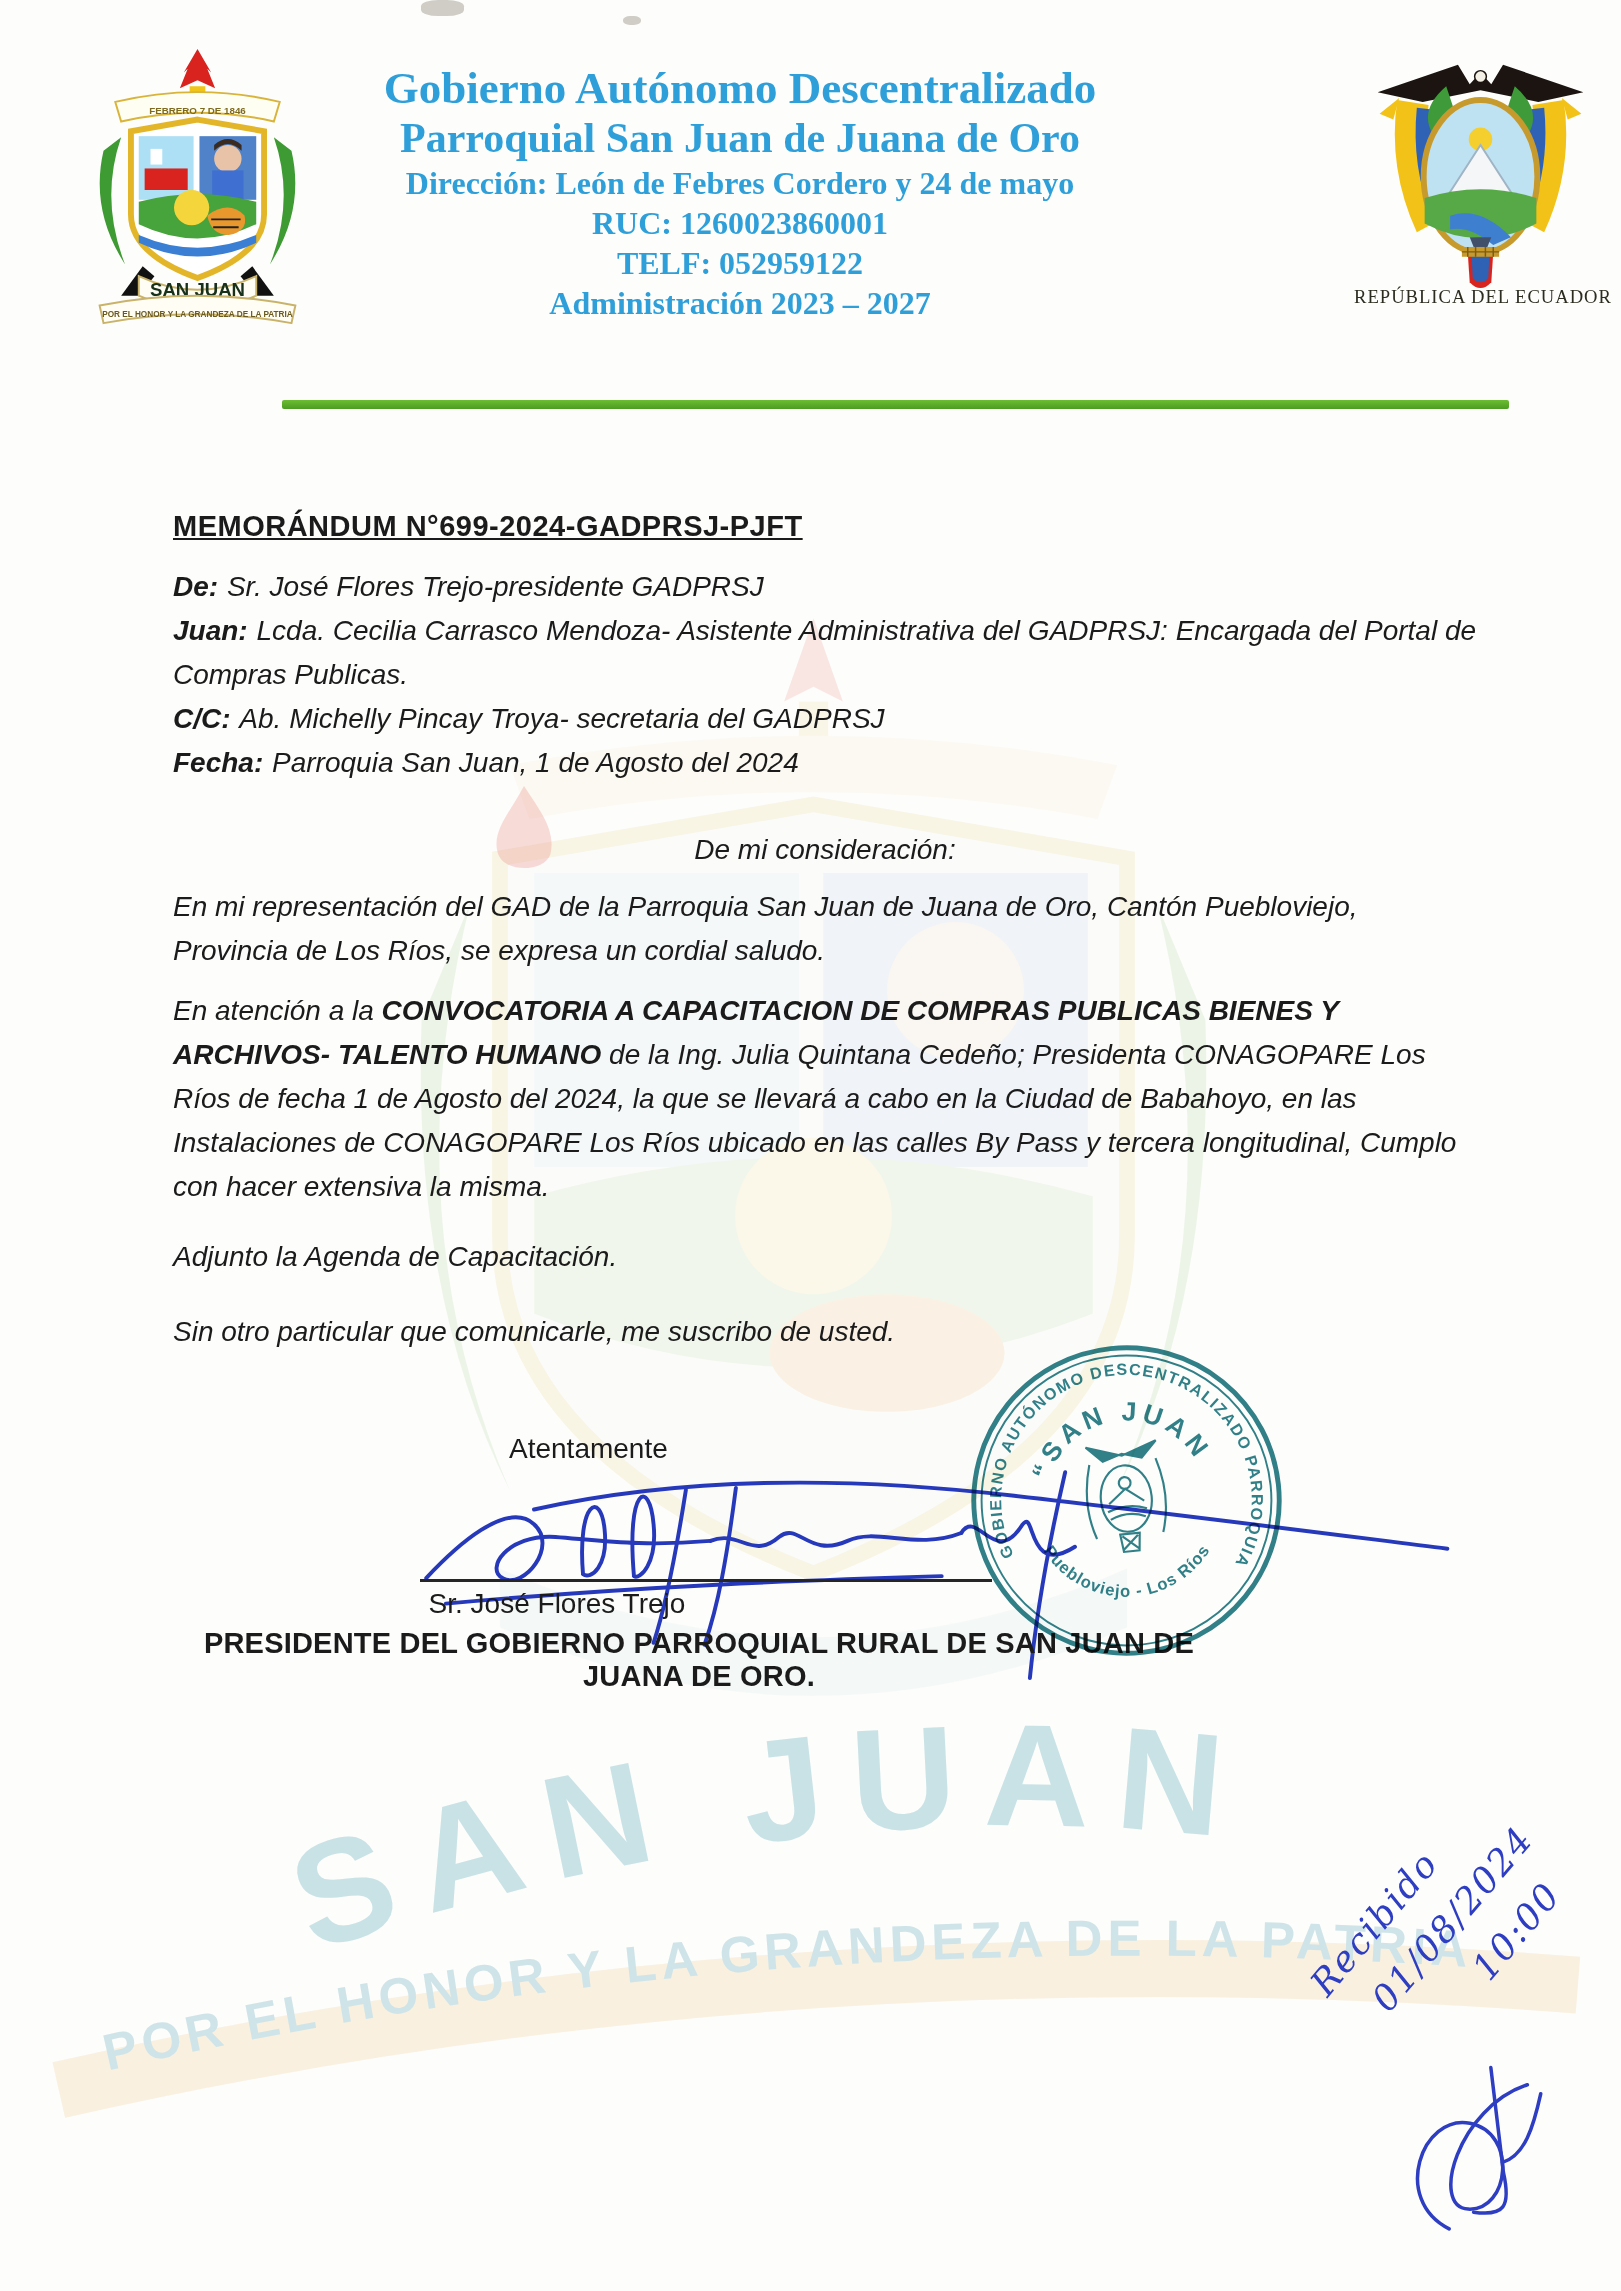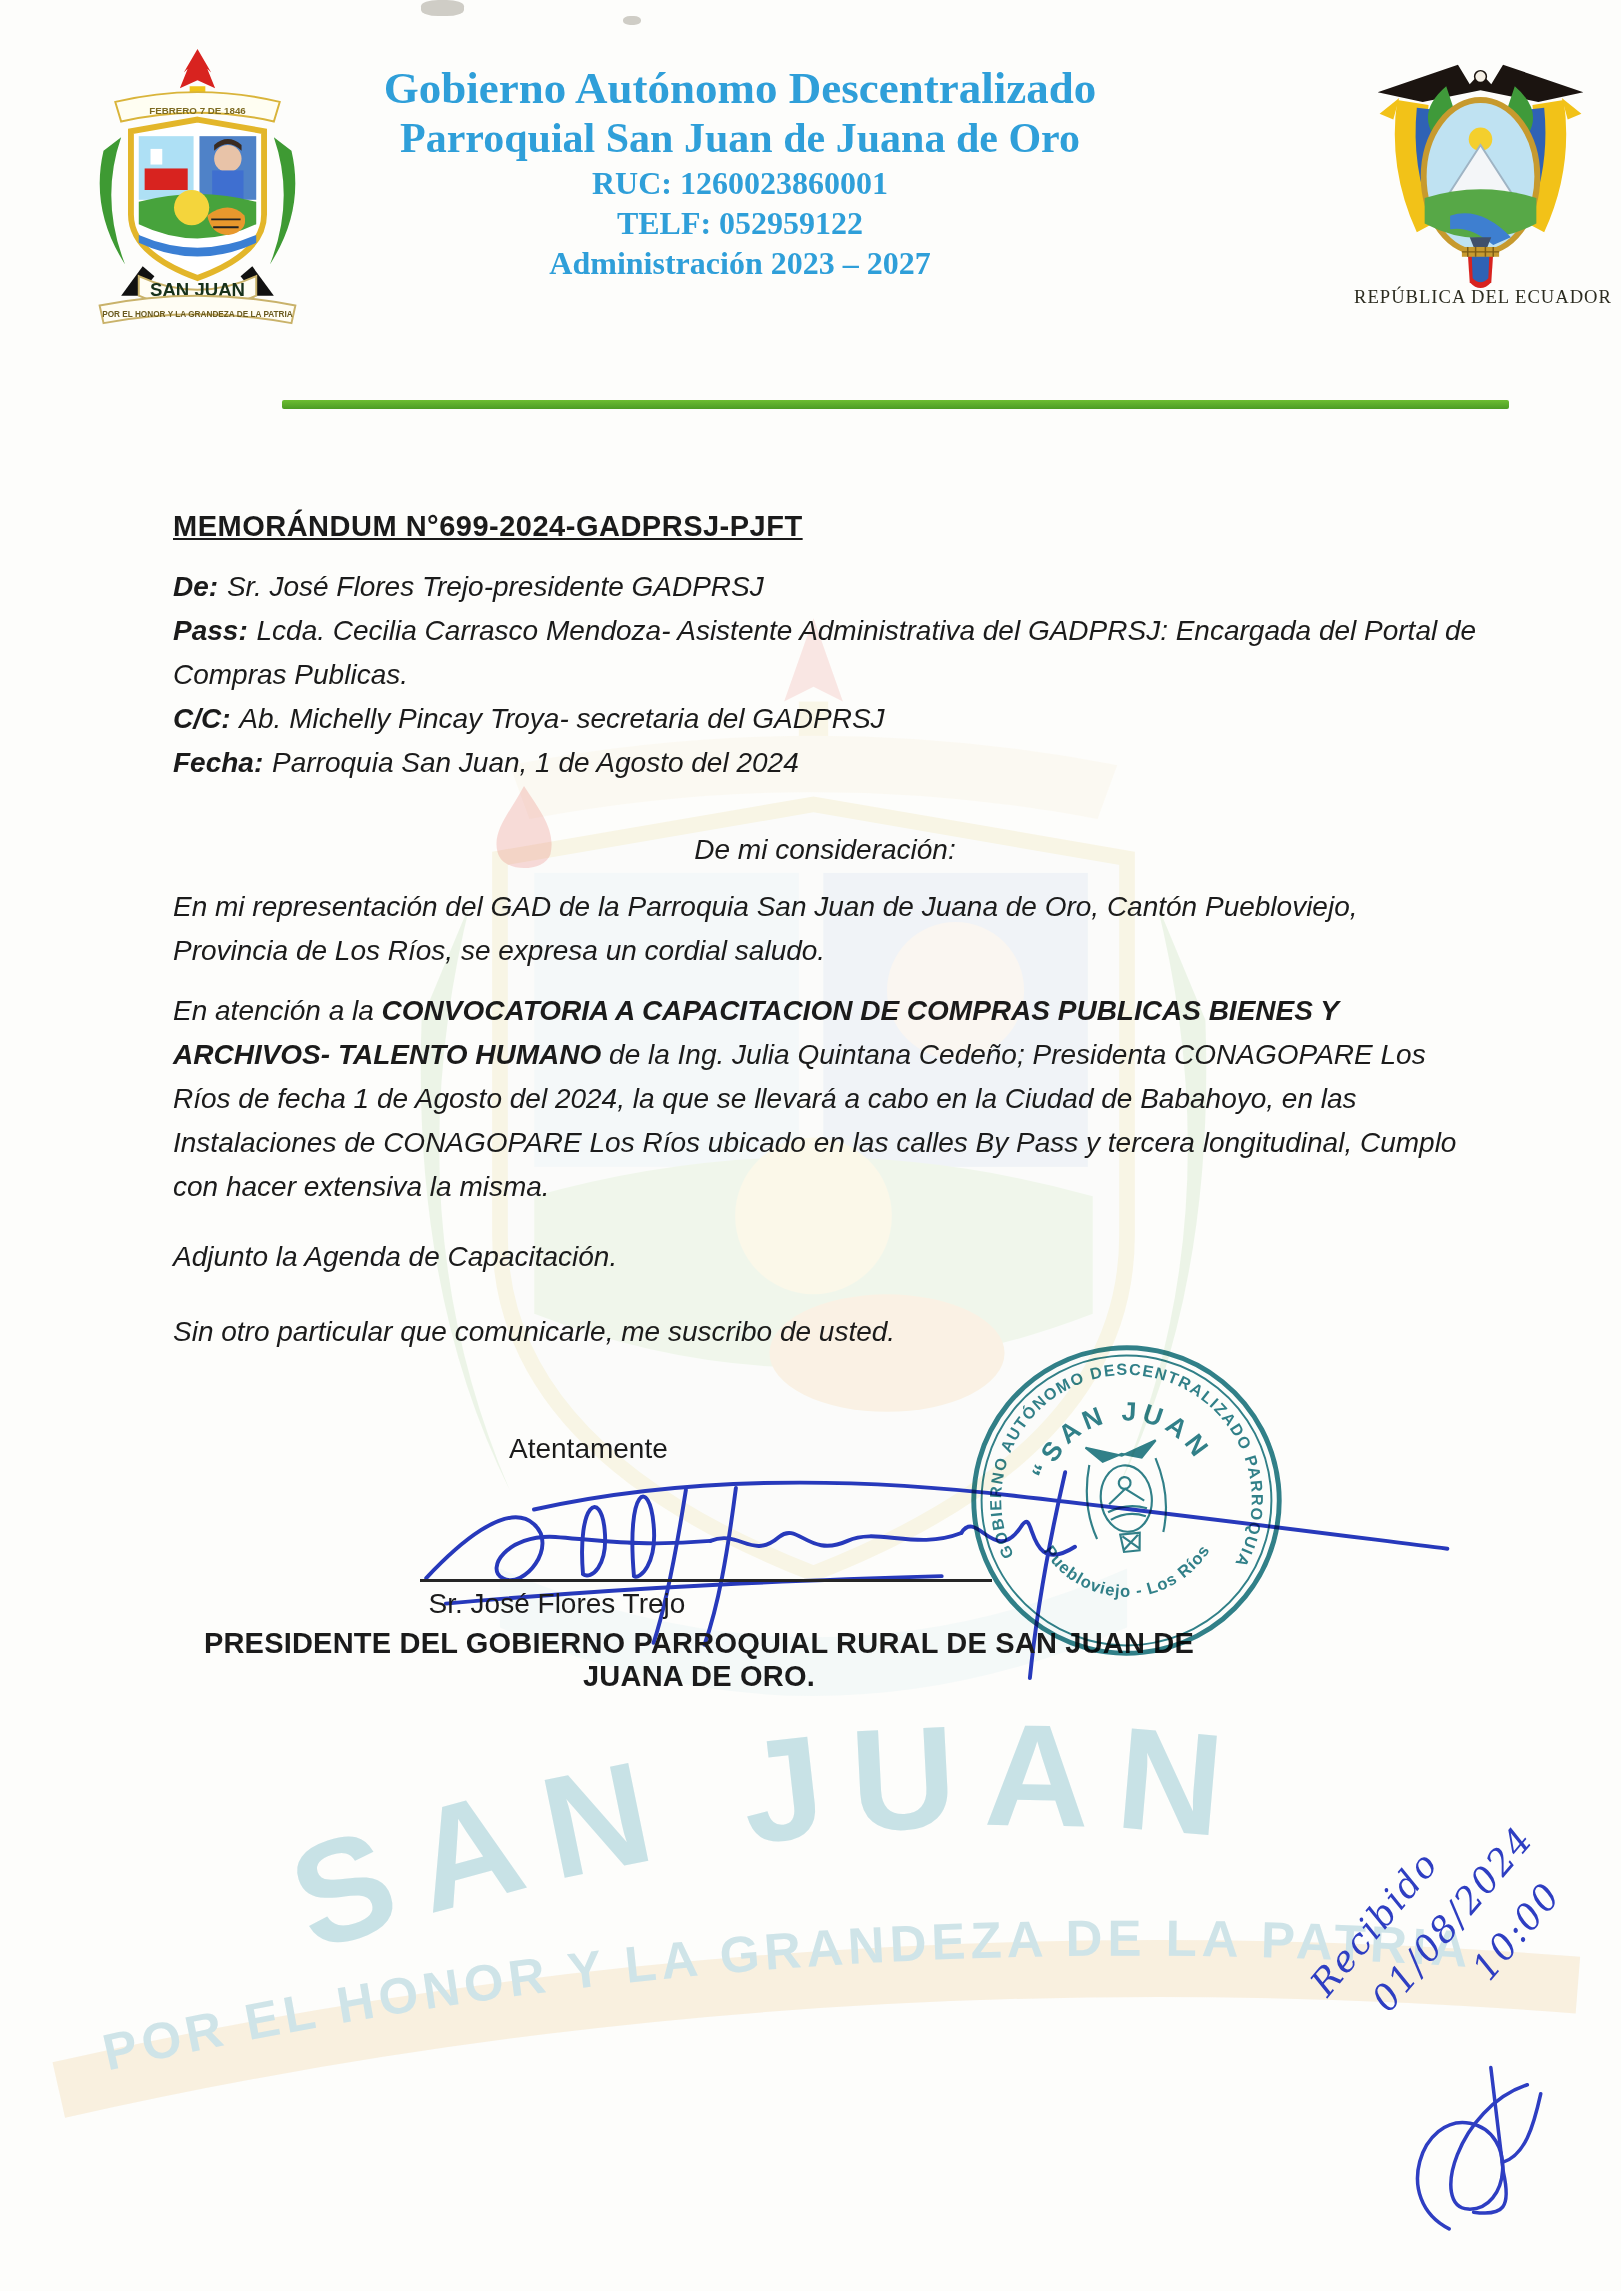--- a/index.html
+++ b/index.html
@@ -119,20 +119,21 @@
       <path d="M58,238 Q118,266 178,238 L178,258 Q118,286 58,258 Z" fill="#fffdf4" stroke="#c9b26a" stroke-width="2"></path>
       <text x="118" y="258" text-anchor="middle" font-size="19" font-weight="bold" fill="#17311b" font-family="Liberation Sans, sans-serif">SAN JUAN</text>
       <path d="M18,268 Q118,248 218,268 L214,286 Q118,268 22,286 Z" fill="#fffdf4" stroke="#c9b26a" stroke-width="2"></path>
       <text x="118" y="280" text-anchor="middle" font-size="8.4" font-weight="bold" fill="#6a5a1e">POR EL HONOR Y LA GRANDEZA DE LA PATRIA</text>
     </svg>
   </div>
 
   <div class="hdr-center">
     <div class="hdr-l1">Gobierno Autónomo Descentralizado</div>
     <div class="hdr-l2">Parroquial San Juan de Juana de Oro</div>
+    <div class="hdr-l3">Dirección: León de Febres Cordero y 24 de mayo</div>
     <div class="hdr-l4">RUC: 1260023860001</div>
     <div class="hdr-l4">TELF: 052959122</div>
     <div class="hdr-l4">Administración 2023 – 2027</div>
   </div>
   <div class="green-rule"></div>
 
   <div class="ec-box">
     <svg viewBox="0 0 246 250" width="241" height="245">
       <polygon points="18,42 100,14 112,34 123,22 134,34 146,14 228,42 182,52 123,40 64,52" fill="#1b1410"></polygon>
       <circle cx="123" cy="26" r="6" fill="#f5f0e6" stroke="#1b1410" stroke-width="1.5"></circle>
@@ -158,21 +159,21 @@
   </div>
   <div class="ec-caption">REPÚBLICA DEL ECUADOR</div>
 
   <div class="memo-title">MEMORÁNDUM N°699-2024-GADPRSJ-PJFT</div>
 
   <div class="content">
     <div class="meta-row">
       <strong>De:</strong><span>Sr. José Flores Trejo-presidente GADPRSJ</span>
     </div>
     <div class="meta-row">
-      <strong>Pass:</strong><span>Lcda. Cecilia Carrasco Mendoza- Asistente Administrativa del GADPRSJ: Encargada del Portal de Compras Publicas.</span>
+      <strong>Juan:</strong><span>Lcda. Cecilia Carrasco Mendoza- Asistente Administrativa del GADPRSJ: Encargada del Portal de Compras Publicas.</span>
     </div>
     <div class="meta-row">
       <strong>C/C:</strong><span>Ab. Michelly Pincay Troya- secretaria del GADPRSJ</span>
     </div>
     <div class="meta-row">
       <strong>Fecha:</strong><span>Parroquia San Juan, 1 de Agosto del 2024</span>
     </div>
 
     <div class="salutation">De mi consideración:</div>
 

